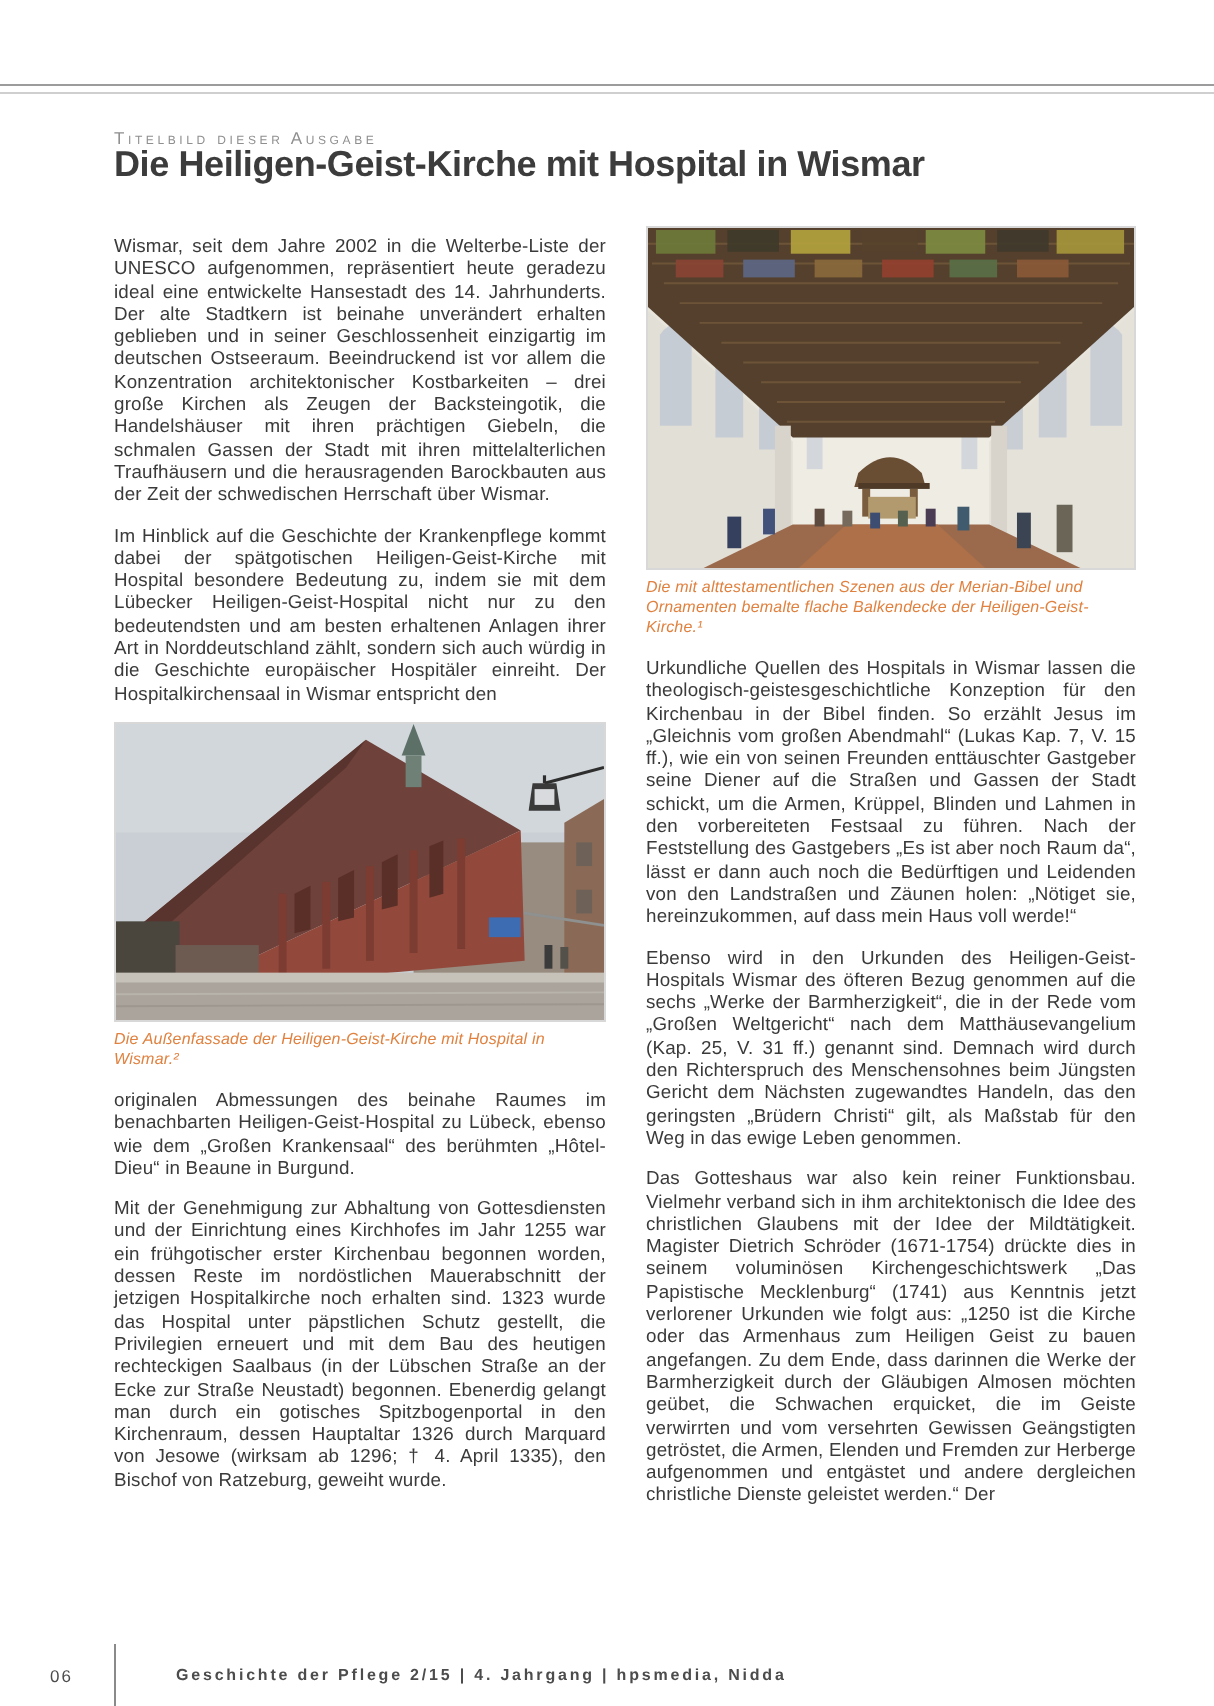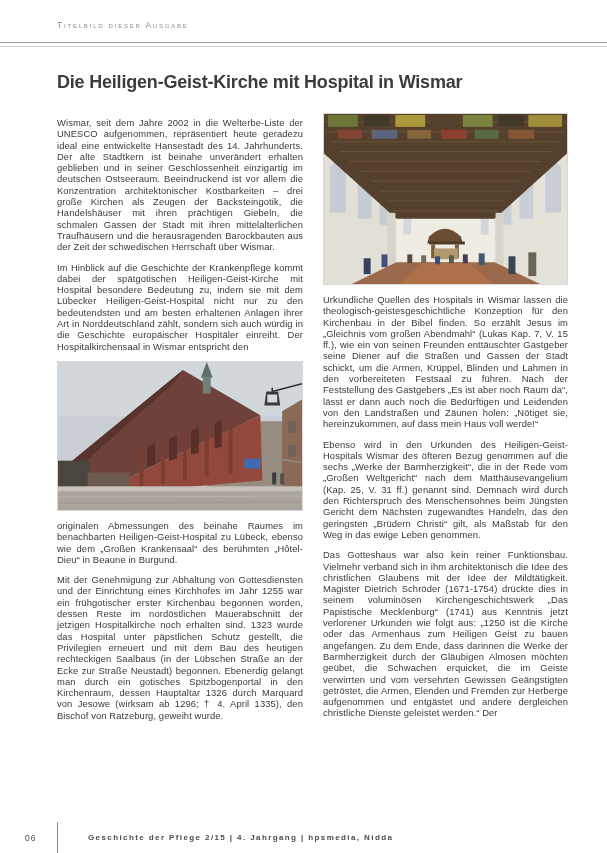--- a/index.html
+++ b/index.html
@@ -3,21 +3,21 @@
 <meta charset="utf-8">
 <style>
   html,body{margin:0;padding:0;background:#ffffff;}
   .page{
     position:relative;width:607px;height:853px;background:#ffffff;overflow:hidden;
     font-family:"Liberation Sans",sans-serif;color:#383838;
   }
   
   .header{position:absolute;top:20px;left:57px;right:50px;display:flex;justify-content:space-between;align-items:baseline;}
   .header-left{background:#fcf2cf;color:#e0813f;font-size:9px;padding:2px 6px;letter-spacing:0.2px;}
-  .header-right{color:#8f8f8f;font-size:8.5px;font-variant:small-caps;letter-spacing:1.8px;}
+  .header-right{color:#8f8f8f;font-size:8.5px;font-variant:small-caps;letter-spacing:1.8px;margin-top:44px;}
   .rule{position:absolute;top:42px;left:0;right:0;height:3px;border-top:1px solid #9c9c9c;border-bottom:1px solid #cfcfcf;}
   
   .title{position:absolute;top:72px;left:57px;margin:0;font-size:18px;font-weight:bold;color:#3c3c3c;letter-spacing:-0.2px;}
   
   .columns{position:absolute;top:117px;left:57px;width:501px;display:flex;gap:20px;}
   .col{width:246px;}
   .col p{margin:0 0 9px 0;font-size:9.4px;line-height:11.3px;text-align:justify;color:#3a3a3a;letter-spacing:0.1px;}
   figure{margin:3px 0 9px 0;}
   figure svg{display:block;border:1px solid #d8d8d8;box-sizing:border-box;}
   figcaption{margin-top:4px;color:#e0813f;font-style:italic;font-size:8px;line-height:10px;letter-spacing:0.1px;}
@@ -103,20 +103,21 @@
           <rect x="188" y="98" width="16" height="10" fill="#3e6cb2"></rect>
 
           <rect x="216" y="112" width="4" height="12" fill="#3b3b3b"></rect>
           <rect x="224" y="113" width="4" height="11" fill="#54504a"></rect>
 
           <rect x="0" y="126" width="246" height="6" fill="#c6c1b9"></rect>
           <rect x="0" y="131" width="246" height="19" fill="#aaa49c"></rect>
           <line x1="0" y1="137" x2="246" y2="136" stroke="#b8b3ab" stroke-width="1"></line>
           <line x1="0" y1="143" x2="246" y2="142" stroke="#9d978f" stroke-width="1"></line>
         </svg>
+        <figcaption>Die Außenfassade der Heiligen-Geist-Kirche mit Hospital in Wismar.²</figcaption>
       </figure>
 
       <p>originalen Abmessungen des beinahe Raumes im benachbarten Heiligen-Geist-Hospital zu Lübeck, ebenso wie dem „Großen Krankensaal“ des berühmten „Hôtel-Dieu“ in Beaune in Burgund.</p>
       <p>Mit der Genehmigung zur Abhaltung von Gottesdiensten und der Einrichtung eines Kirchhofes im Jahr 1255 war ein frühgotischer erster Kirchenbau begonnen worden, dessen Reste im nordöstlichen Mauerabschnitt der jetzigen Hospitalkirche noch erhalten sind. 1323 wurde das Hospital unter päpstlichen Schutz gestellt, die Privilegien erneuert und mit dem Bau des heutigen rechteckigen Saalbaus (in der Lübschen Straße an der Ecke zur Straße Neustadt) begonnen. Ebenerdig gelangt man durch ein gotisches Spitzbogenportal in den Kirchenraum, dessen Hauptaltar 1326 durch Marquard von Jesowe (wirksam ab 1296; † 4. April 1335), den Bischof von Ratzeburg, geweiht wurde.</p>
     </div>
 
     <div class="col">
       <figure style="margin-top:-4px;">
         <svg width="245" height="172" viewBox="0 0 245 172" preserveAspectRatio="none">
 
@@ -189,20 +190,21 @@
             <rect x="84" y="142" width="5" height="9" fill="#5d4a3f"></rect>
             <rect x="98" y="143" width="5" height="8" fill="#756a5c"></rect>
             <rect x="112" y="144" width="5" height="8" fill="#3c4d71"></rect>
             <rect x="126" y="143" width="5" height="8" fill="#55604f"></rect>
             <rect x="140" y="142" width="5" height="9" fill="#4a3c52"></rect>
             <rect x="156" y="141" width="6" height="12" fill="#405a6e"></rect>
             <rect x="186" y="144" width="7" height="18" fill="#3a4452"></rect>
             <rect x="206" y="140" width="8" height="24" fill="#6b6558"></rect>
           </g>
         </svg>
+        <figcaption>Die mit alttestamentlichen Szenen aus der Merian-Bibel und Ornamenten bemalte flache Balkendecke der Heiligen-Geist-Kirche.¹</figcaption>
       </figure>
 
       <p>Urkundliche Quellen des Hospitals in Wismar lassen die theologisch-geistesgeschichtliche Konzeption für den Kirchenbau in der Bibel finden. So erzählt Jesus im „Gleichnis vom großen Abendmahl“ (Lukas Kap. 7, V. 15 ff.), wie ein von seinen Freunden enttäuschter Gastgeber seine Diener auf die Straßen und Gassen der Stadt schickt, um die Armen, Krüppel, Blinden und Lahmen in den vorbereiteten Festsaal zu führen. Nach der Feststellung des Gastgebers „Es ist aber noch Raum da“, lässt er dann auch noch die Bedürftigen und Leidenden von den Landstraßen und Zäunen holen: „Nötiget sie, hereinzukommen, auf dass mein Haus voll werde!“</p>
       <p>Ebenso wird in den Urkunden des Heiligen-Geist-Hospitals Wismar des öfteren Bezug genommen auf die sechs „Werke der Barmherzigkeit“, die in der Rede vom „Großen Weltgericht“ nach dem Matthäusevangelium (Kap. 25, V. 31 ff.) genannt sind. Demnach wird durch den Richterspruch des Menschensohnes beim Jüngsten Gericht dem Nächsten zugewandtes Handeln, das den geringsten „Brüdern Christi“ gilt, als Maßstab für den Weg in das ewige Leben genommen.</p>
       <p>Das Gotteshaus war also kein reiner Funktionsbau. Vielmehr verband sich in ihm architektonisch die Idee des christlichen Glaubens mit der Idee der Mildtätigkeit. Magister Dietrich Schröder (1671-1754) drückte dies in seinem voluminösen Kirchengeschichtswerk „Das Papistische Mecklenburg“ (1741) aus Kenntnis jetzt verlorener Urkunden wie folgt aus: „1250 ist die Kirche oder das Armenhaus zum Heiligen Geist zu bauen angefangen. Zu dem Ende, dass darinnen die Werke der Barmherzigkeit durch der Gläubigen Almosen möchten geübet, die Schwachen erquicket, die im Geiste verwirrten und vom versehrten Gewissen Geängstigten getröstet, die Armen, Elenden und Fremden zur Herberge aufgenommen und entgästet und andere dergleichen christliche Dienste geleistet werden.“ Der</p>
     </div>
 
   </div>
 
   <div class="footer">

